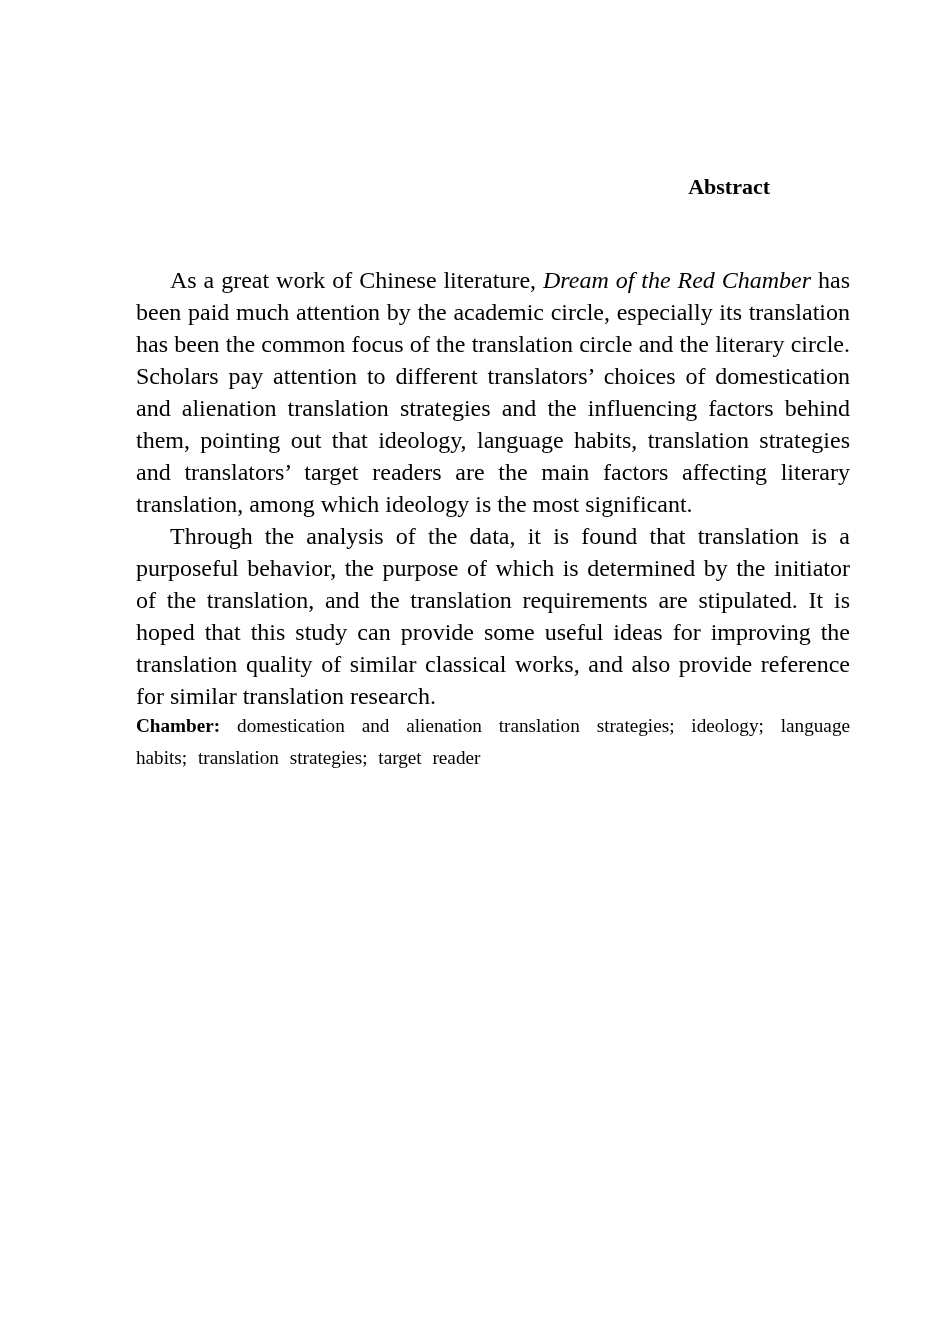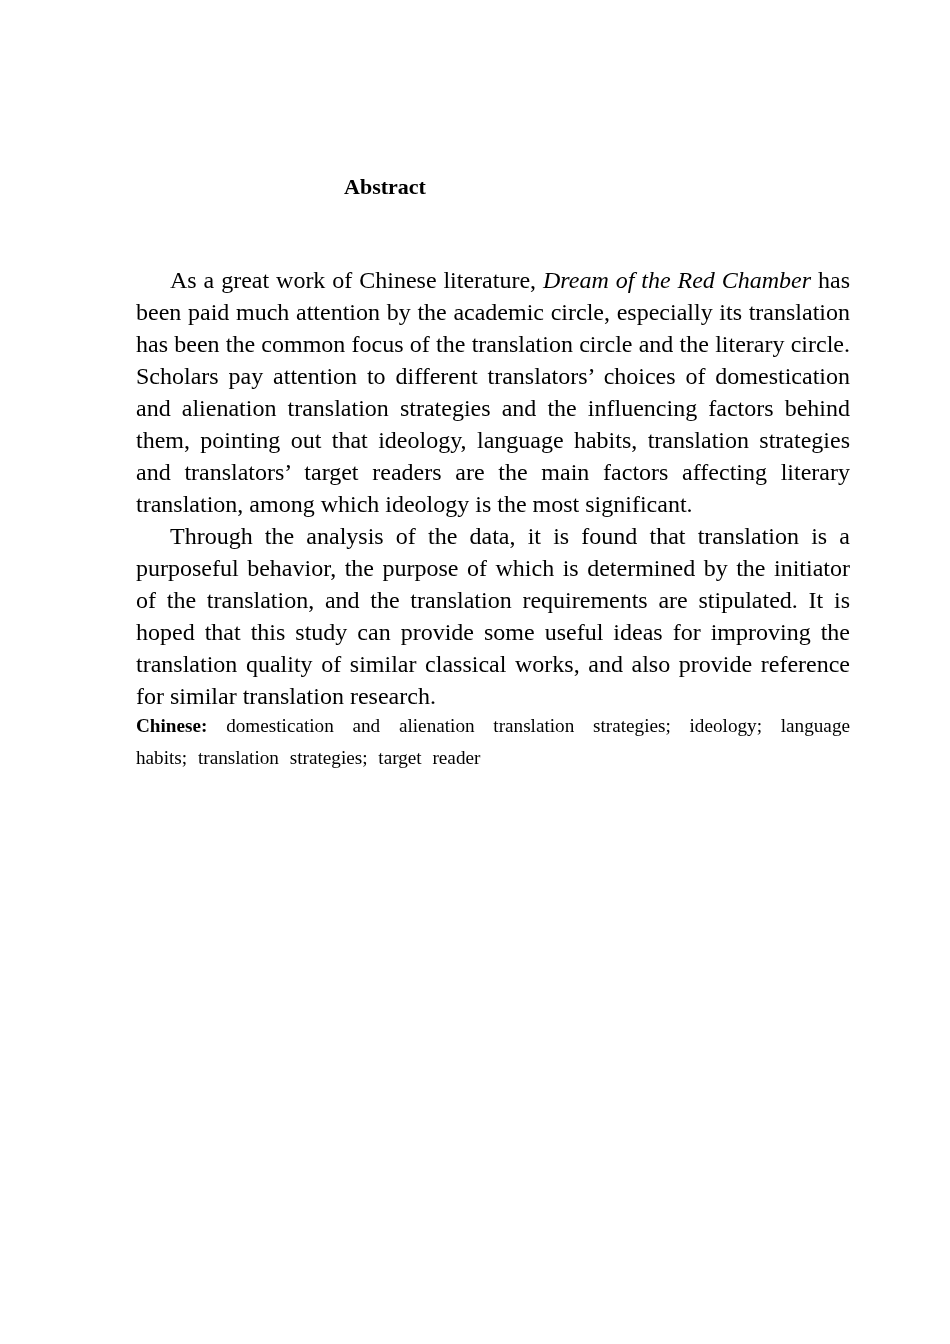--- a/index.html
+++ b/index.html
@@ -1,30 +1,30 @@
 <!DOCTYPE html>
 <html><head>
 <meta charset="utf-8">
 <style>
   html, body { margin: 0; padding: 0; background: #ffffff; }
   body { width: 950px; height: 1344px; position: relative; overflow: hidden;
          font-family: "Liberation Serif", serif; color: #000; }
-  .title { position: absolute; left: 0; top: 174px; width: 770px; text-align: center;
+  .title { position: absolute; left: 0; top: 174px; width: 770px; text-align: right;
            font-weight: bold; font-size: 22px; }
   .body-text { position: absolute; left: 136px; width: 714px; font-size: 24px;
                line-height: 32px; text-align: justify; }
   .para { margin: 0; text-indent: 34px; }
   .p1 { top: 264px; }
   .kw { position: absolute; left: 136px; top: 710px; width: 714px; font-size: 19.2px;
         line-height: 32px; text-align: justify; word-spacing: 6px; }
   .kw b { word-spacing: 0; }
 </style>
 </head>
 <body>
 
 <div class="title">Abstract</div>
 
 <div class="body-text p1">
   <p class="para"><span>As a great work of Chinese literature, </span><i>Dream of the Red Chamber</i><span> has been paid much attention by the academic circle, especially its translation has been the common focus of the translation circle and the literary circle. Scholars pay attention to different translators’ choices of domestication and alienation translation strategies and the influencing factors behind them, pointing out that ideology, language habits, translation strategies and translators’ target readers are the main factors affecting literary translation, among which ideology is the most significant.</span></p>
   <p class="para">Through the analysis of the data, it is found that translation is a purposeful behavior, the purpose of which is determined by the initiator of the translation, and the translation requirements are stipulated. It is hoped that this study can provide some useful ideas for improving the translation quality of similar classical works, and also provide reference for similar translation research.</p>
 </div>
 
-<div class="kw"><b>Chinese:</b><span> domestication and alienation translation strategies; ideology; language habits; translation strategies; target reader</span></div>
+<div class="kw"><b>Chamber:</b><span> domestication and alienation translation strategies; ideology; language habits; translation strategies; target reader</span></div>
 
 </body></html>

